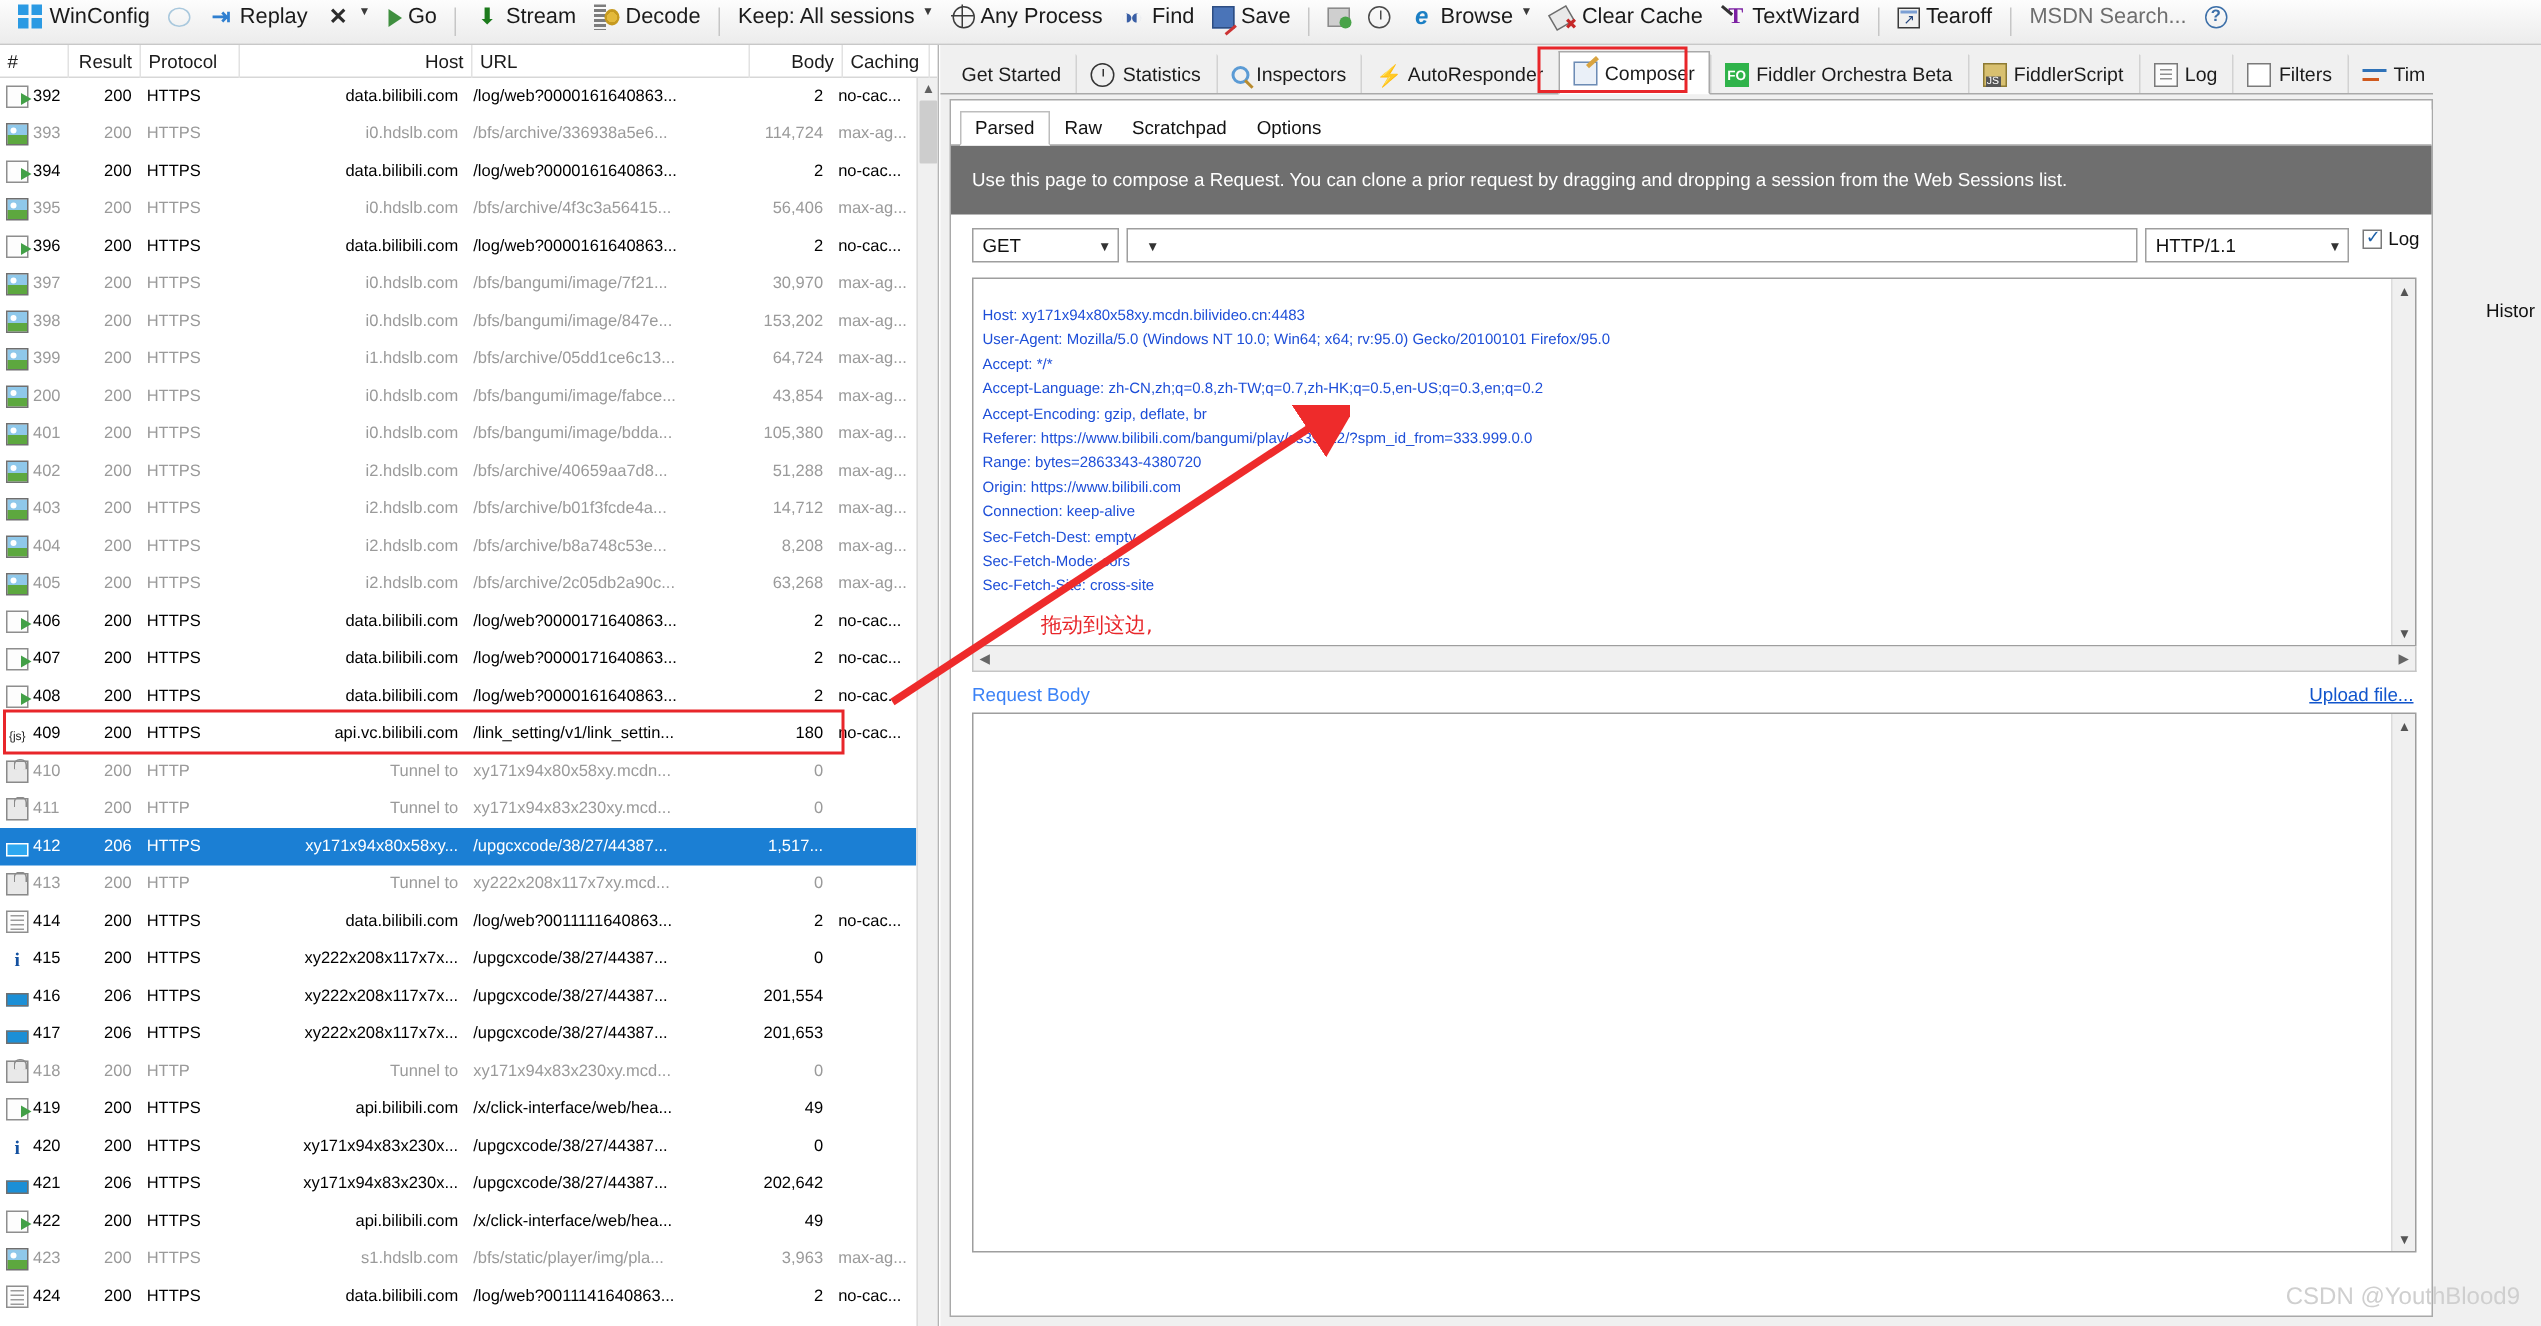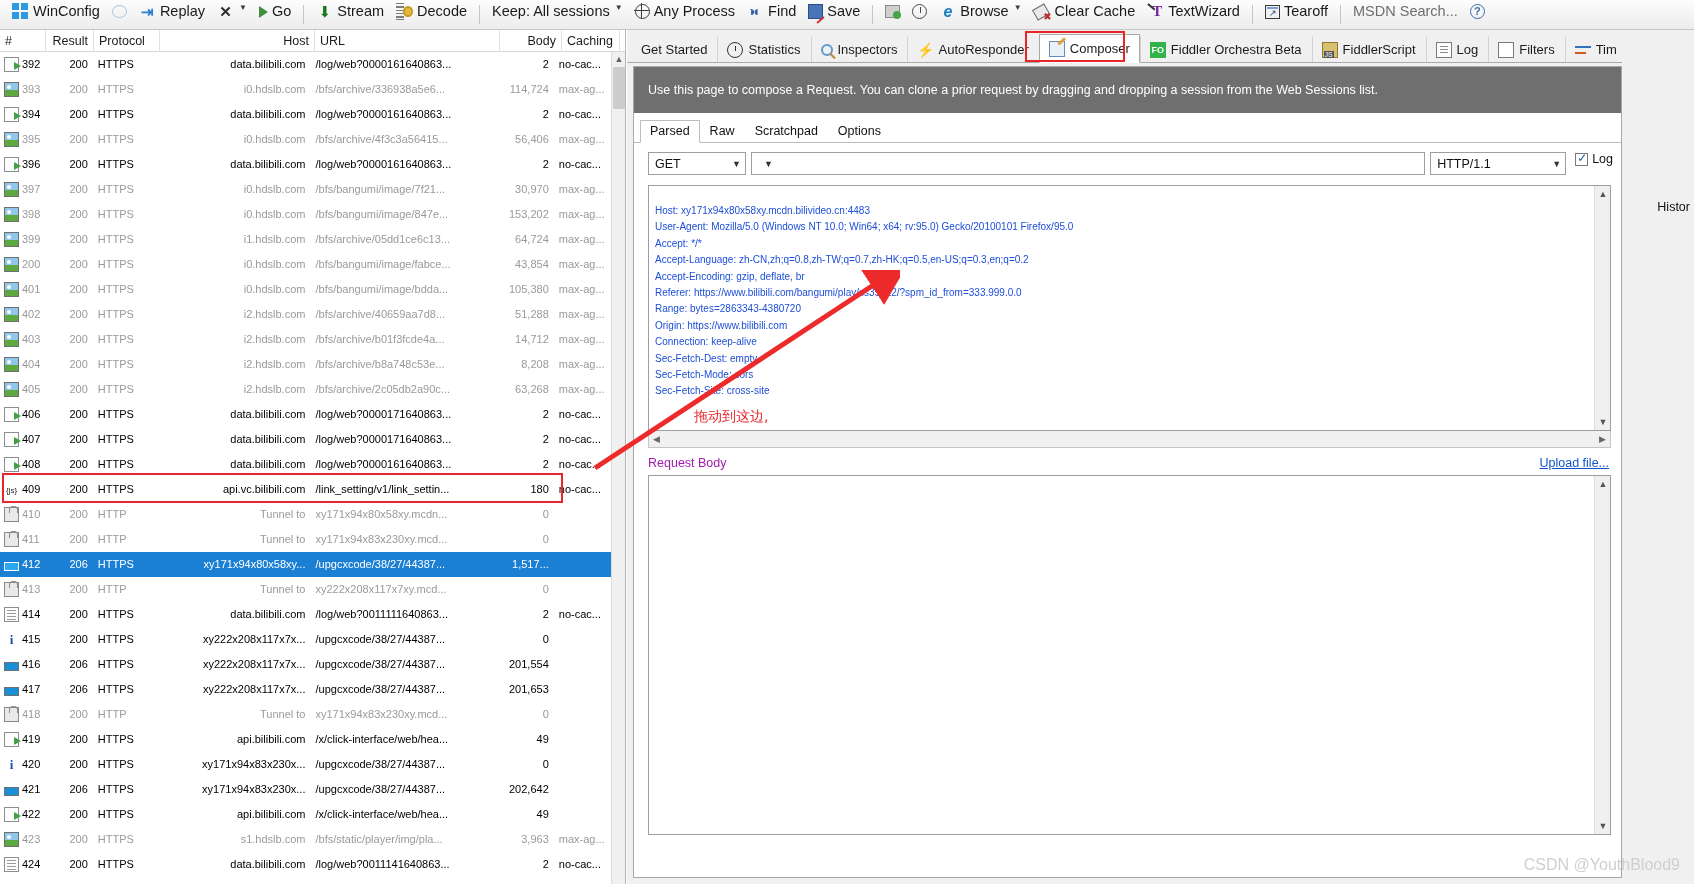--- a/index.html
+++ b/index.html
@@ -241,21 +241,21 @@
   #hdr-hscroll {
     position: relative; margin: 0 10px 0 14px; height: 17px; background: #f0f0f0;
     border: 1px solid #c5c5c5; border-top: none; display:flex; justify-content:space-between; align-items:center;
   }
   #hdr-hscroll span { font-size: 9px; color: #666; padding: 0 4px; }
 
   #bodyrow {
     display: flex; align-items: center; justify-content: space-between;
     padding: 8px 12px 5px 14px;
   }
-  #bodyrow .lbl { font-size: 12.5px; color: #a21caf; }
+  #bodyrow .lbl { font-size: 12.5px; color: #3b82f6; }
   #bodyrow .lnk { font-size: 12.5px; color: #1155cc; text-decoration: underline; }
   #bodybox {
     position: relative; margin: 0 10px 10px 14px; height: 360px;
     border: 1px solid #9e9e9e; background: #fff;
   }
   #body-vscroll { position:absolute; right:0; top:0; width:16px; bottom:0; background:#f0f0f0; border-left:1px solid #dcdcdc;}
   #body-vscroll .a { width:16px;height:16px;text-align:center;font-size:9px;color:#555;line-height:16px;}
   #body-vscroll .a.dn { position:absolute; bottom:0; left:0;}
 
   
@@ -829,28 +829,28 @@
         </div>
         <div class="tab">
           <span class="tab-ico ti-tl"></span>
           <span>Tim</span>
         </div>
       </div>
     <div id="composer-tab-box"></div>
 
     <div id="panel">
 
-      <div id="notice">Use this page to compose a Request. You can clone a prior request by dragging and dropping a session from the Web Sessions list.</div>
-
       <div id="subtabs">
         <div class="subtab active">Parsed</div>
         <div class="subtab">Raw</div>
         <div class="subtab">Scratchpad</div>
         <div class="subtab">Options</div>
       </div>
+
+      <div id="notice">Use this page to compose a Request. You can clone a prior request by dragging and dropping a session from the Web Sessions list.</div>
 
       <div id="urlrow">
         <div class="select" id="method">
           <span>GET</span>
           <span class="cv">▼</span>
         </div>
         <div class="select" id="urlbox">
           <span class="cv">▼</span>
         </div>
         <div class="select" id="httpver">

